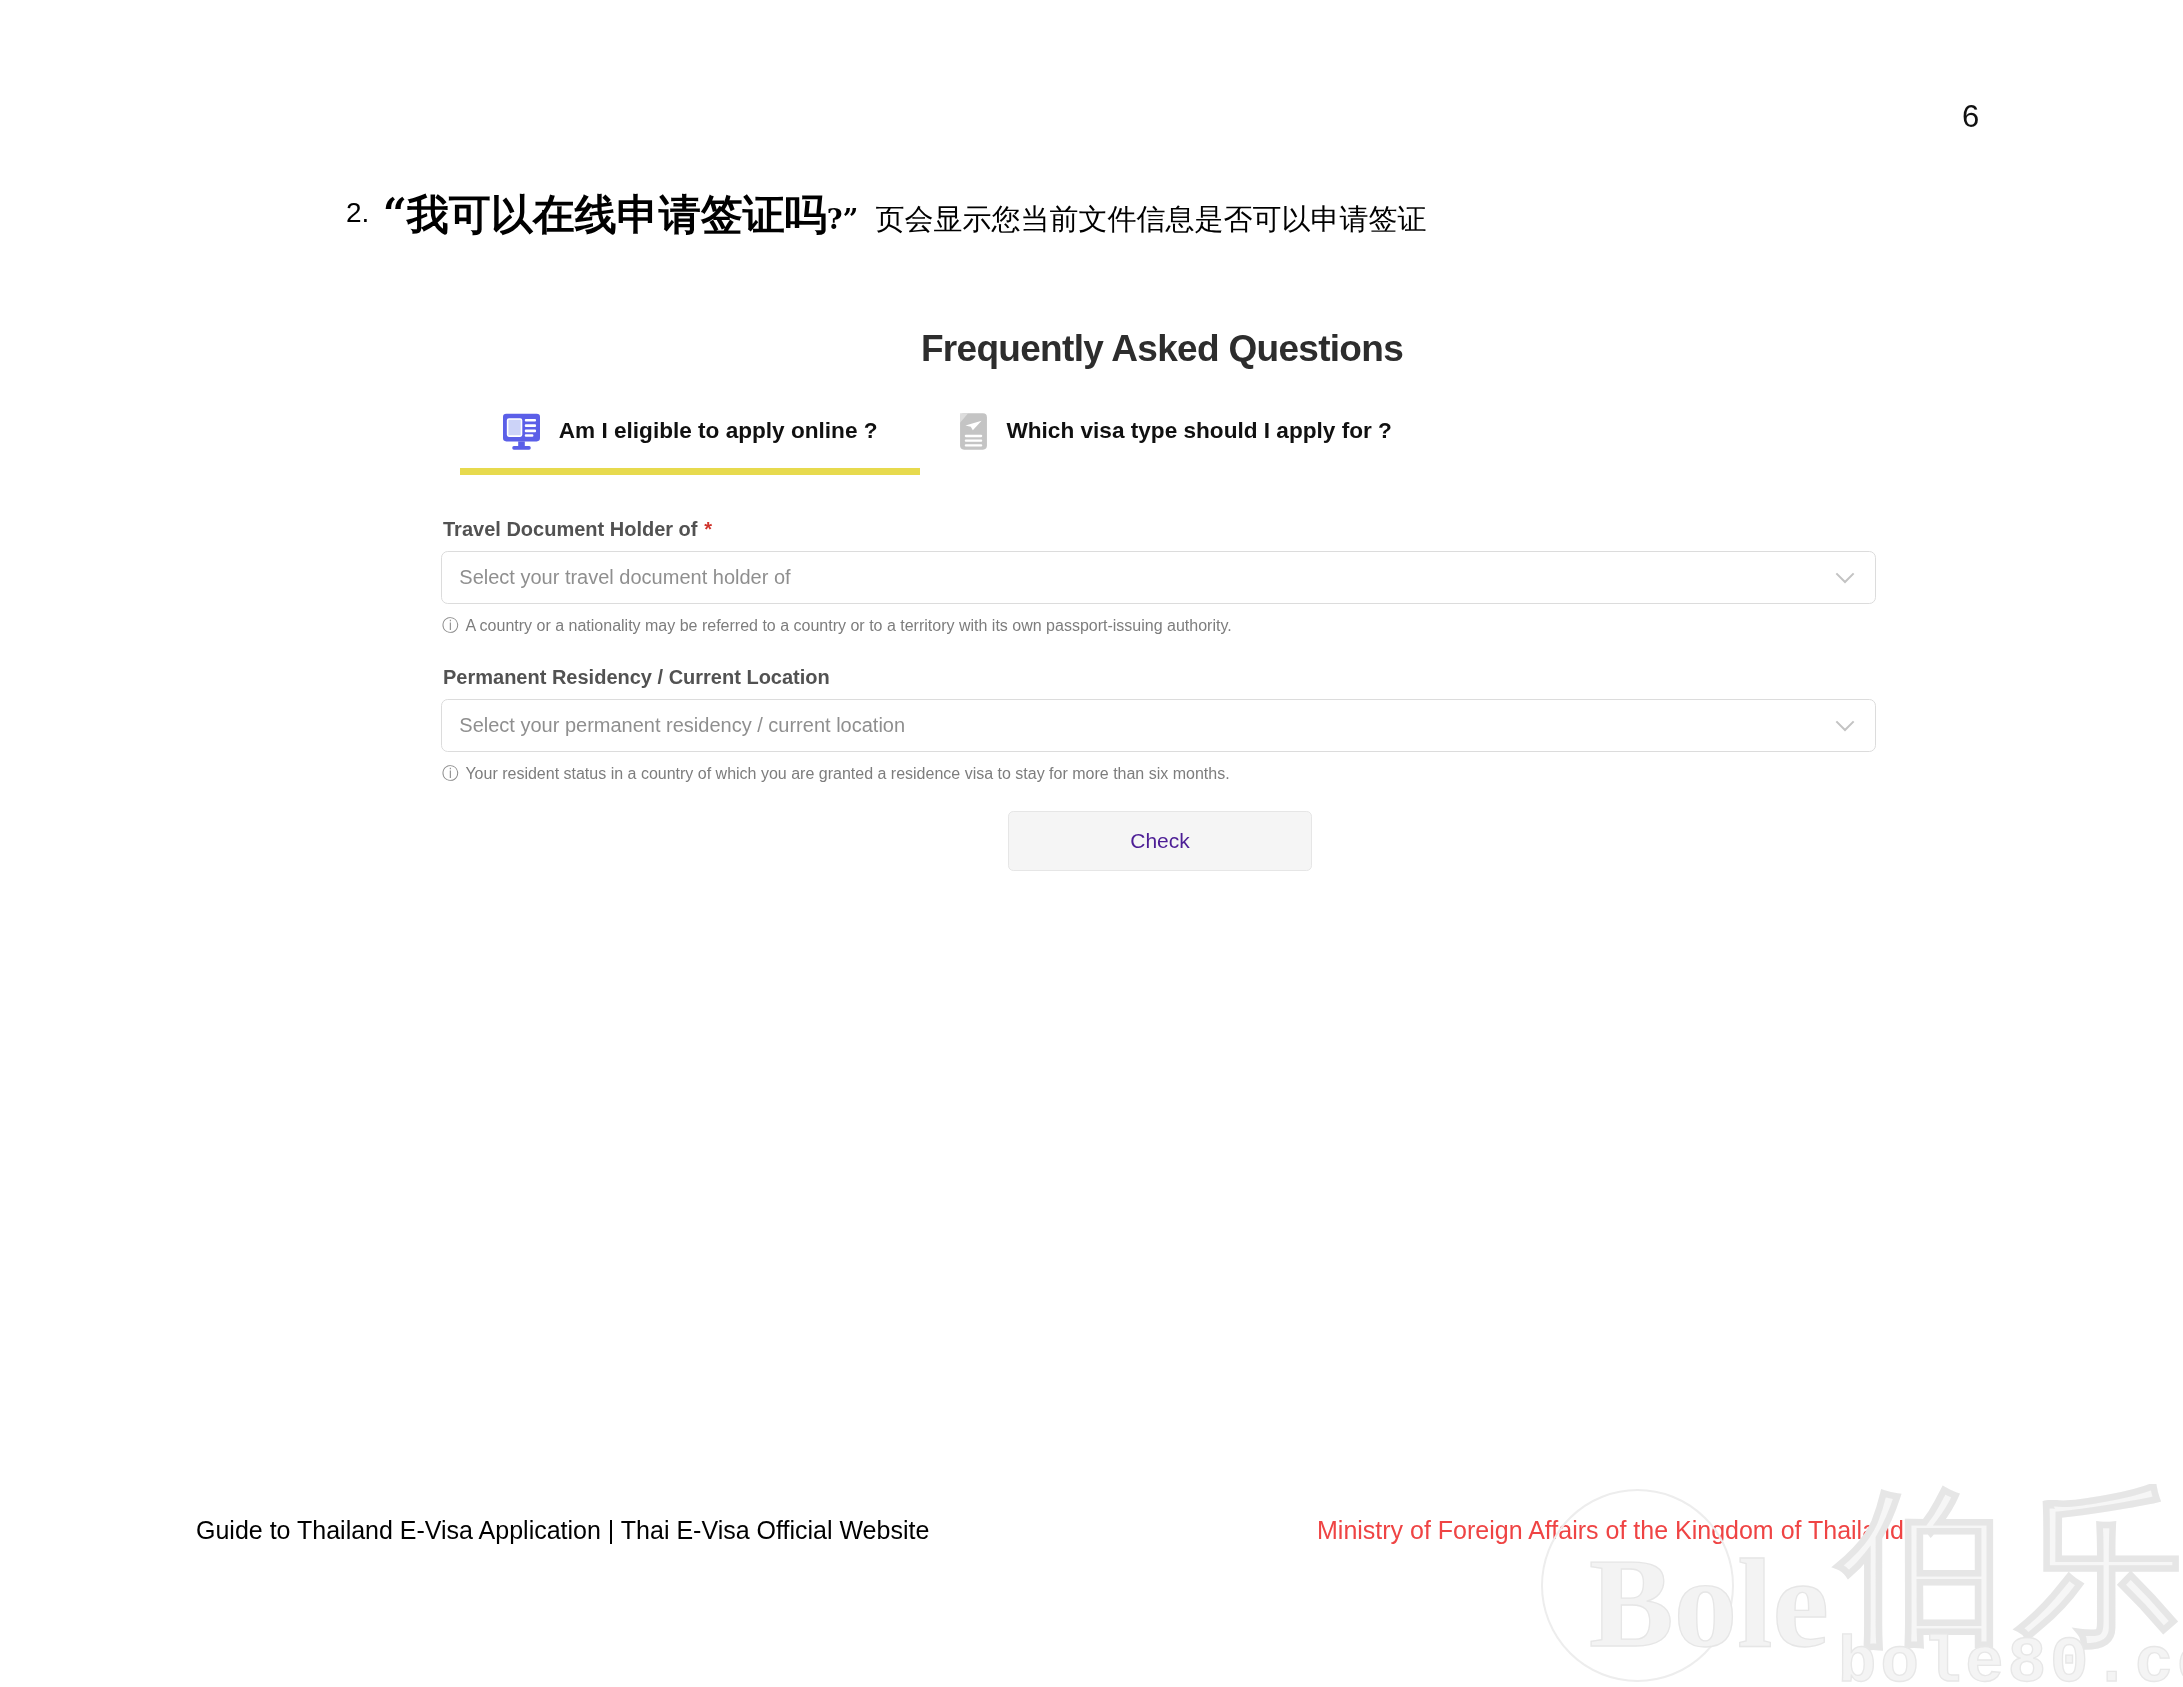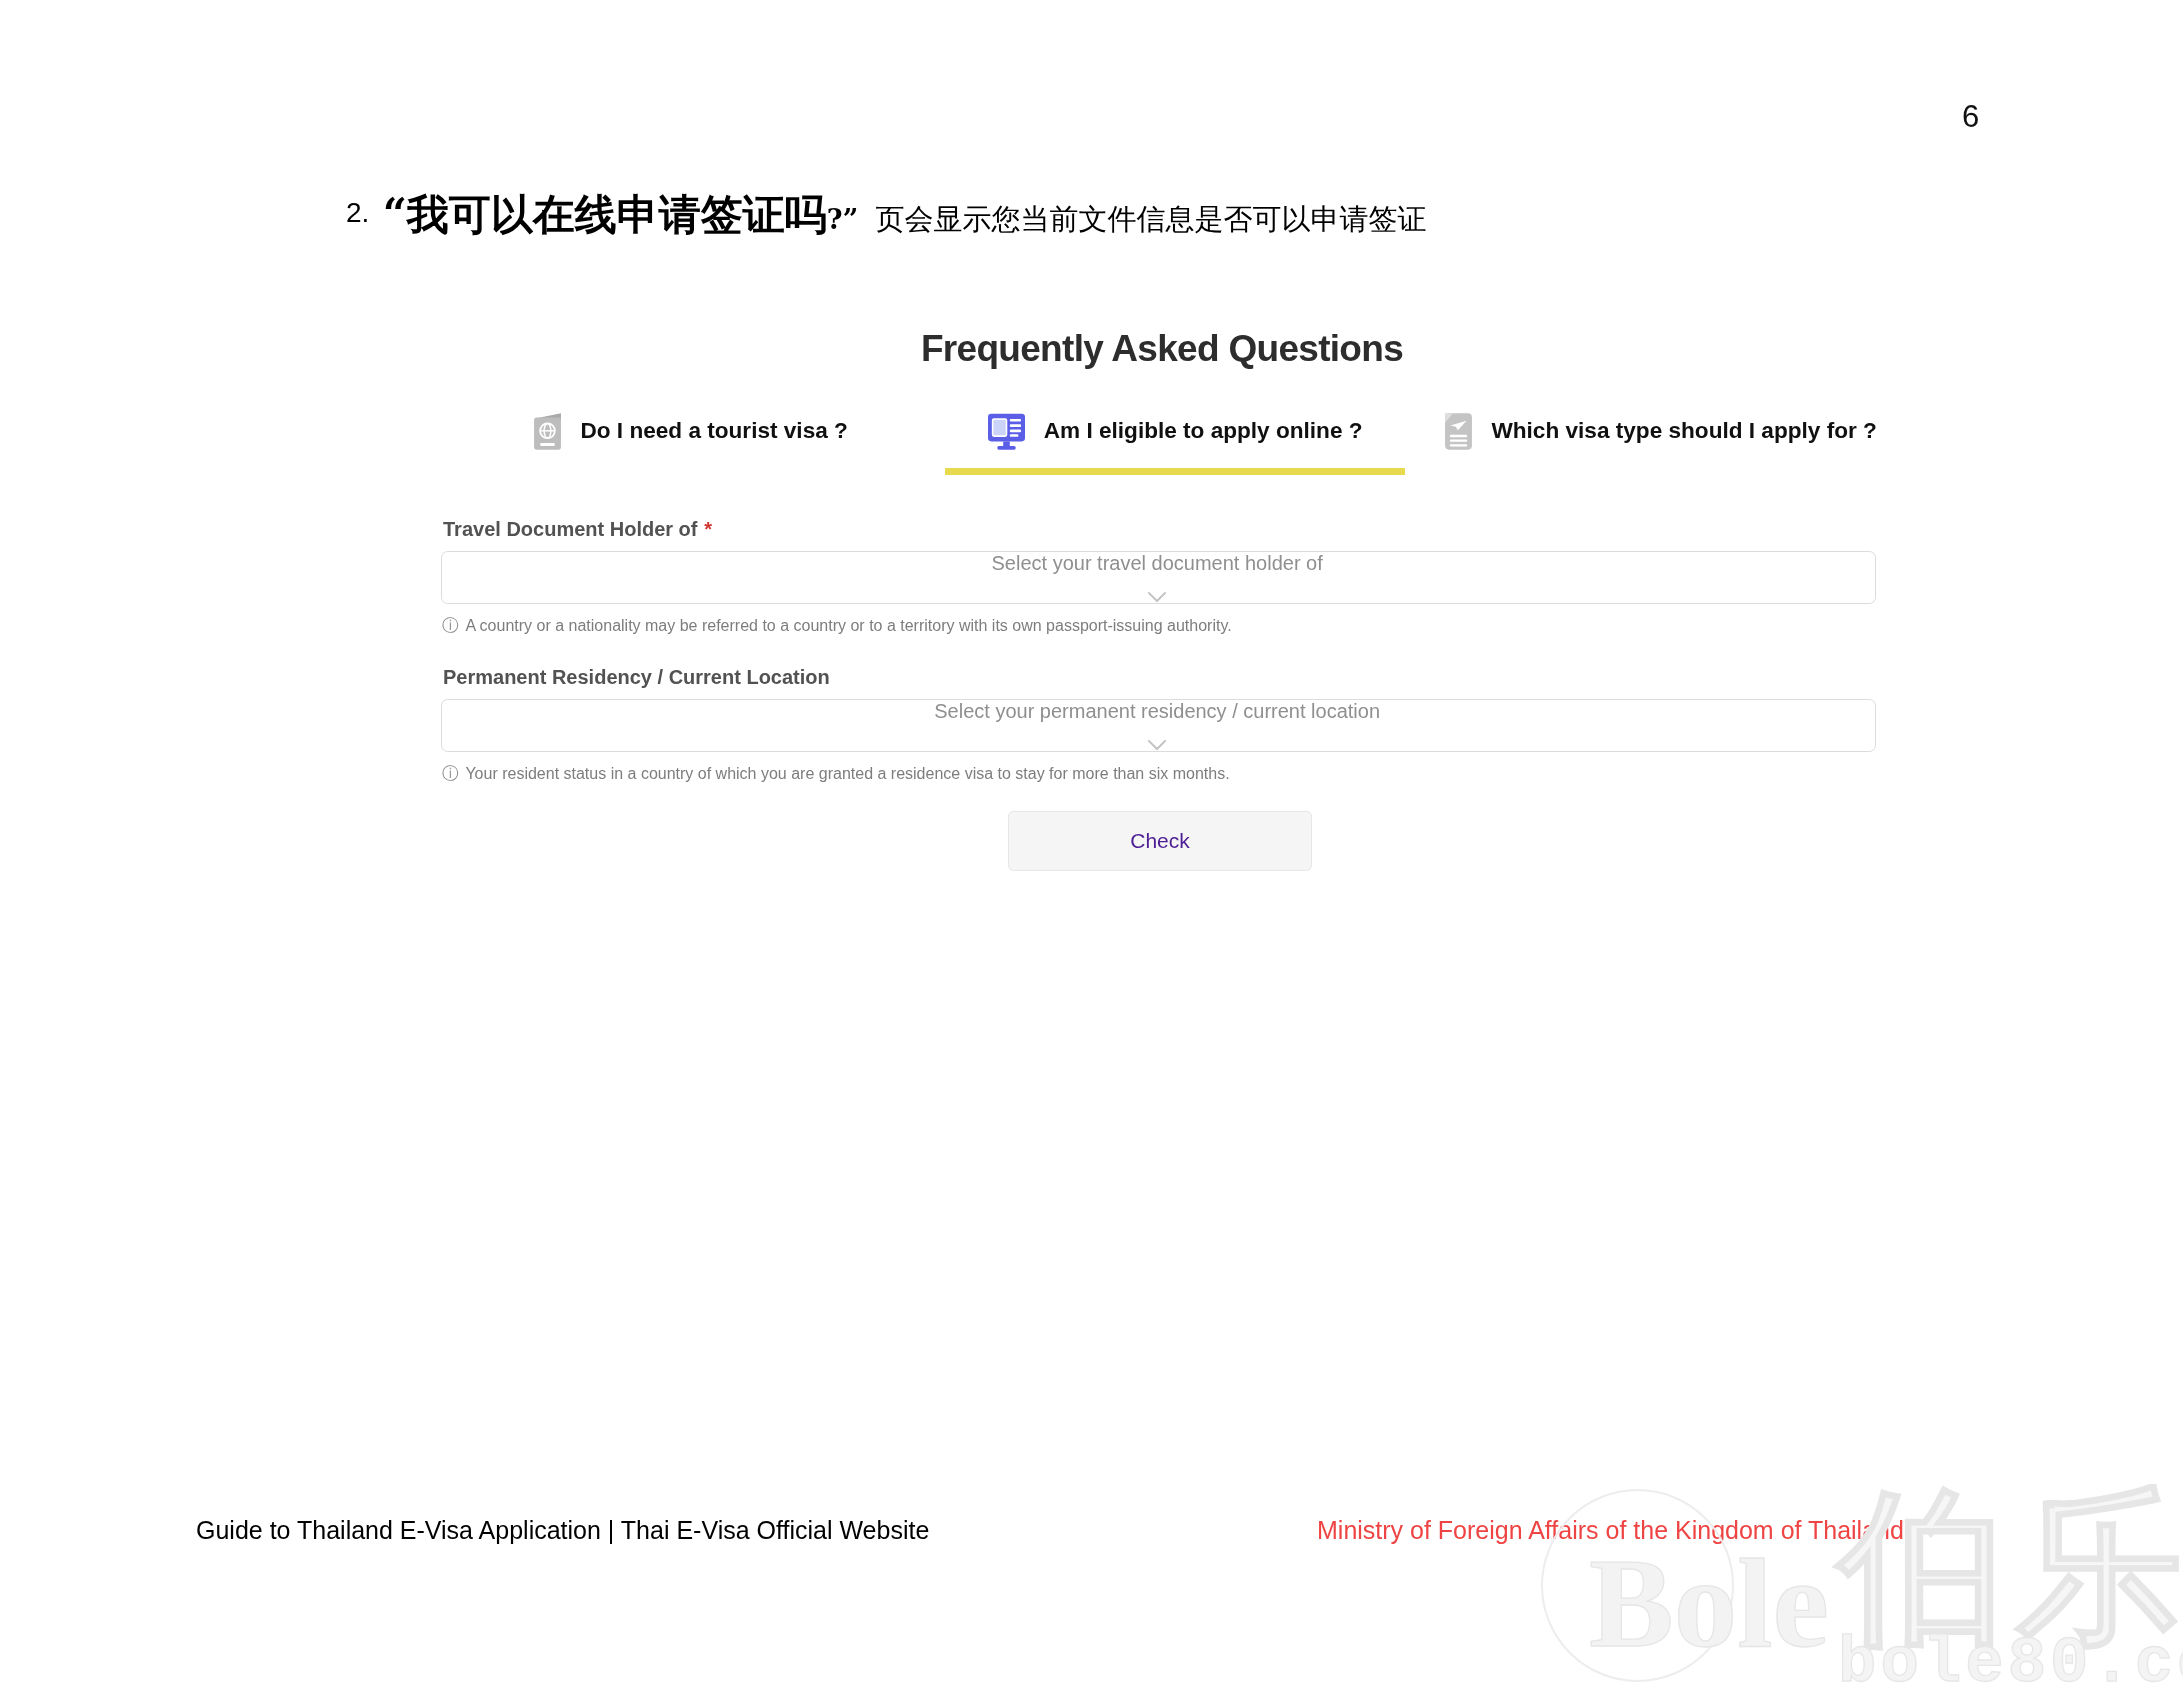--- a/index.html
+++ b/index.html
@@ -65,21 +65,21 @@
   }
   
   .field-label{
     position:absolute;left:443px;
     font-size:20px;font-weight:700;color:#525252;white-space:nowrap;
   }
   .req{color:var(--required-red);margin-left:6.7px;font-weight:700;}
   .select-box{
     position:absolute;left:441px;width:1435px;height:53px;
     border:1.3px solid #dcdcdc;border-radius:6.7px;background:#fff;
-    display:flex;align-items:center;padding:0 20px 0 17.3px;flex-direction:column;
+    display:flex;align-items:center;padding:0 20px 0 17.3px;
   }
   .select-box .placeholder{
     flex:1;font-size:20px;color:#8f8f8f;white-space:nowrap;overflow:hidden;
   }
   .select-box .chev{flex:0 0 auto;display:flex;align-items:center;}
   .info-note{
     position:absolute;left:442px;
     font-size:16px;color:#7d7d7d;white-space:nowrap;
   }
   .info-note .i-ic{margin-right:6.7px;font-size:16.7px;color:#8a8a8a;}
@@ -131,33 +131,20 @@
 
 <div class="page-number">6</div>
 
 <div class="heading">
   <span class="h-num">2.</span><span class="h-bold">“我可以在线申请签证吗</span><span class="h-tail">?”</span><span class="h-text">页会显示您当前文件信息是否可以申请签证</span>
 </div>
 
 <div class="faq-title">Frequently Asked Questions</div>
 
 <div class="tabs">
-  <div class="tab">
-    <span class="t-icon">
-      <svg width="31" height="39" viewBox="0 0 46 58">
-        <polygon points="3,10 43,2 43,12" fill="#a9a9a9"></polygon>
-        <rect x="3" y="8" width="40" height="48" rx="4" fill="#bdbdbd"></rect>
-        <circle cx="23" cy="28" r="11" fill="none" stroke="#ffffff" stroke-width="2.6"></circle>
-        <ellipse cx="23" cy="28" rx="5" ry="11" fill="none" stroke="#ffffff" stroke-width="2.2"></ellipse>
-        <line x1="12" y1="28" x2="34" y2="28" stroke="#ffffff" stroke-width="2.2"></line>
-        <rect x="12" y="46" width="22" height="4.5" rx="2" fill="#ffffff"></rect>
-      </svg>
-    </span>
-    <span class="t-label">Do I need a tourist visa ?</span>
-  </div>
   <div class="tab active">
     <span class="t-icon">
       <svg width="39" height="37" viewBox="0 0 58 56">
         <rect x="1" y="1" width="56" height="42" rx="5" fill="#5b5fe8"></rect>
         <rect x="8" y="9" width="21" height="26" rx="2" fill="#ccd3f8" stroke="#ffffff" stroke-width="2.4"></rect>
         <rect x="34" y="9" width="17" height="4" rx="1.5" fill="#ffffff"></rect>
         <rect x="34" y="17" width="17" height="4" rx="1.5" fill="#ffffff"></rect>
         <rect x="34" y="25" width="17" height="4" rx="1.5" fill="#ffffff"></rect>
         <rect x="34" y="32" width="13" height="4" rx="1.5" fill="#ffffff"></rect>
         <rect x="24" y="43" width="10" height="7" fill="#5b5fe8"></rect>

